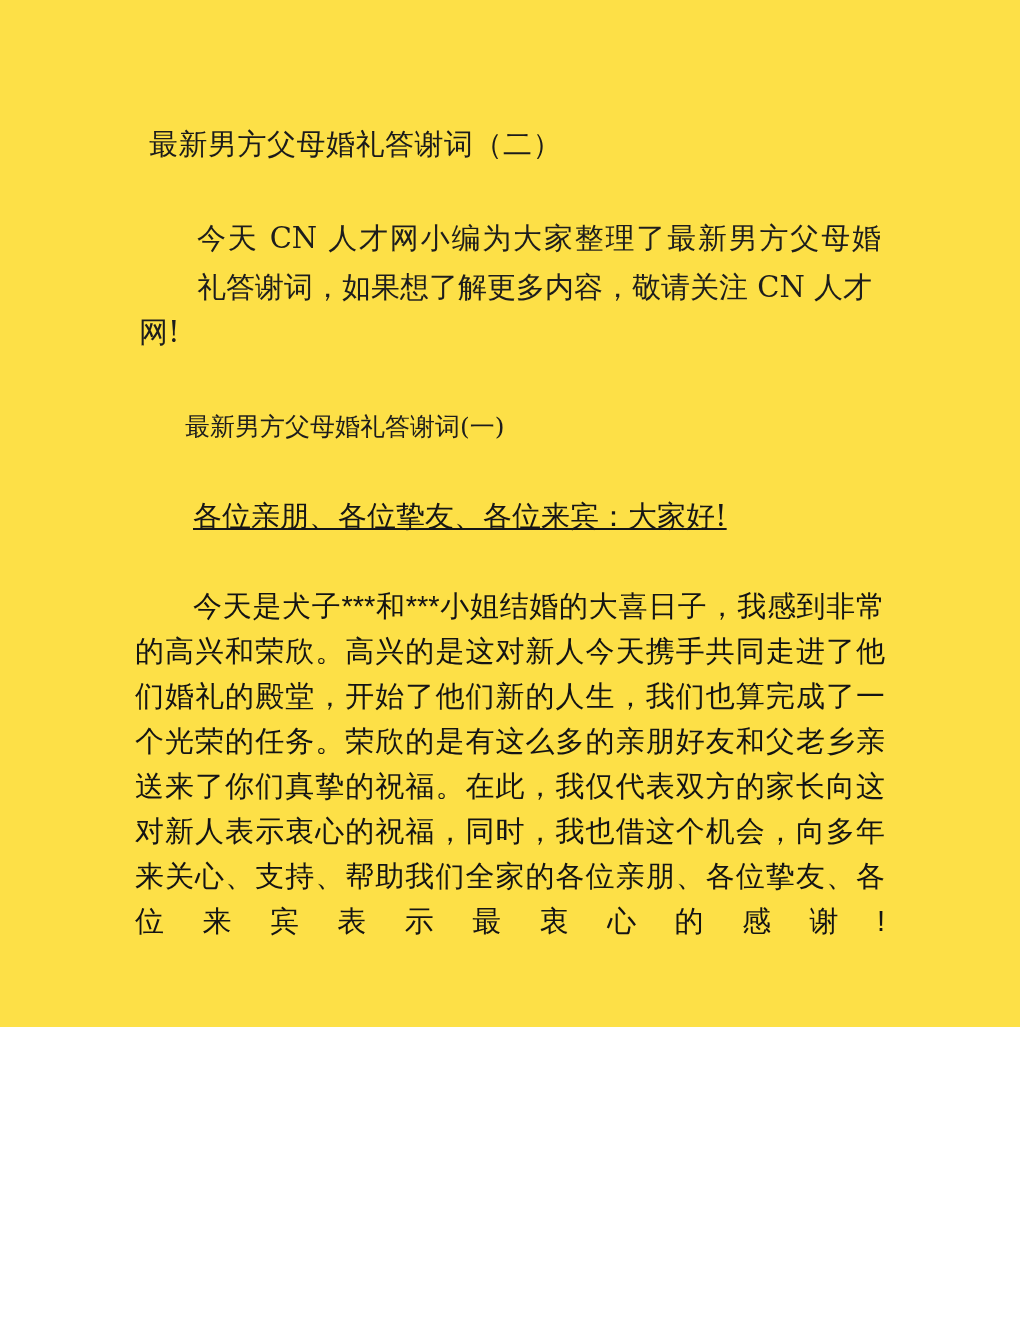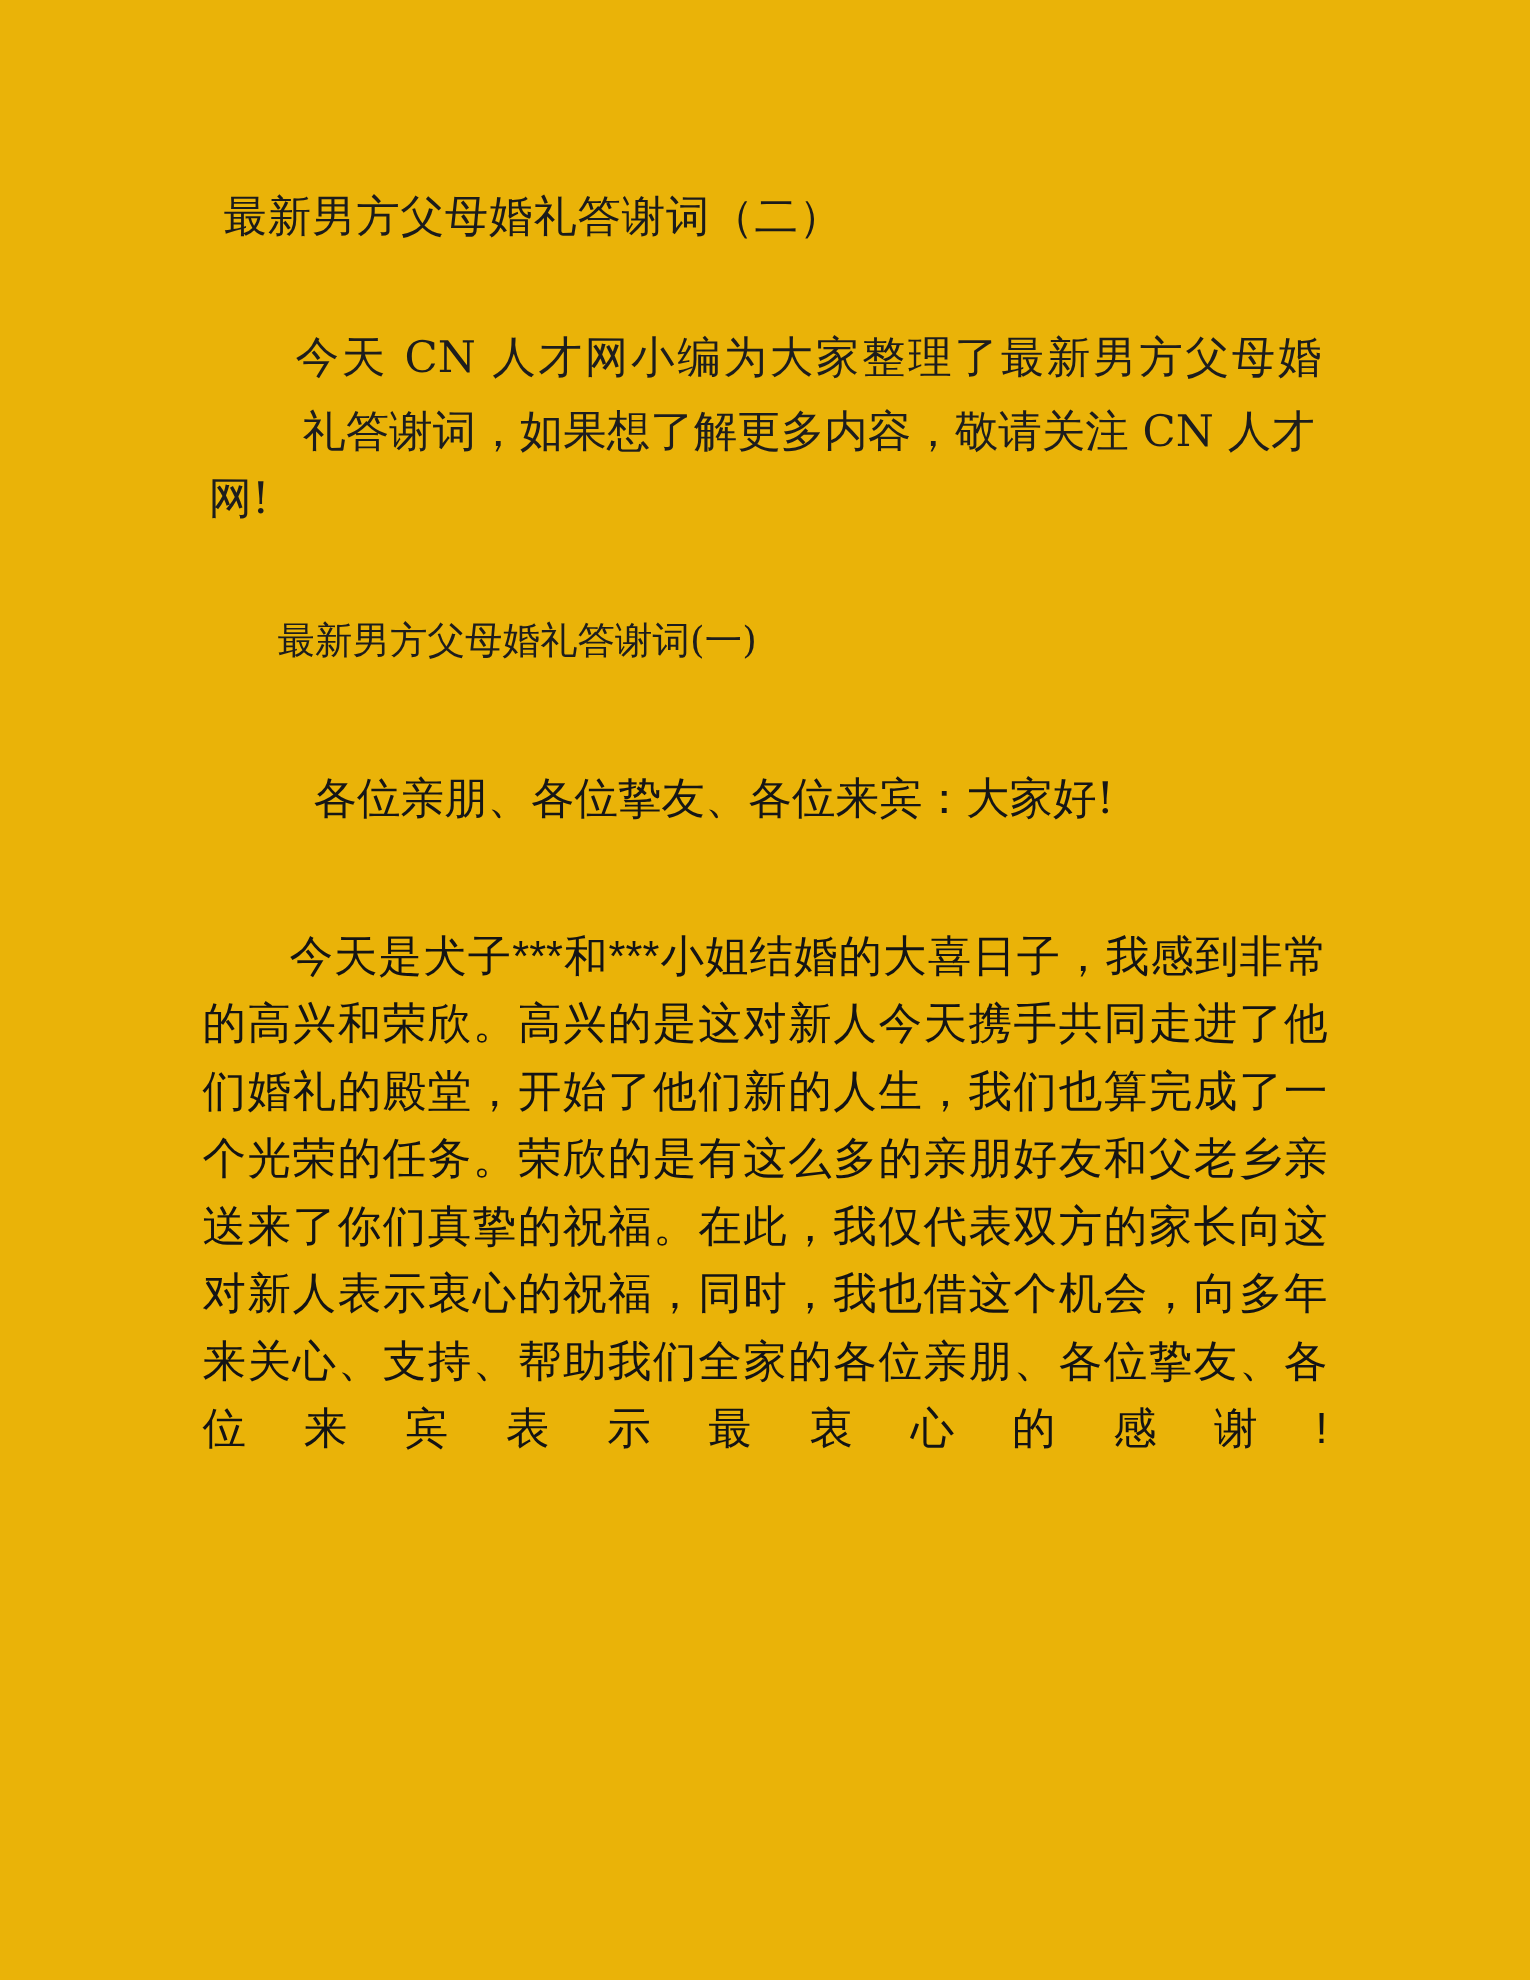--- a/index.html
+++ b/index.html
@@ -4,22 +4,22 @@
 <style>
   html, body {
     margin: 0;
     padding: 0;
     background: #ffffff;
   }
 
   .page {
     position: relative;
     width: 1020px;
-    height: 1320px;
-    background: #eab308;
+    height: 1027px;
+    background: #fde047;
     overflow: hidden;
     box-sizing: border-box;
   }
 
   
   .col {
     position: absolute;
     left: 135px;
     top: 0;
     width: 750px;
@@ -46,21 +46,21 @@
     color: #1d1d1d;
     font-weight: 400;
     text-align: justify;
     text-align-last: justify;
     text-justify: inter-character;
     margin: 4px;
     text-indent: 2em;
     letter-spacing: 0;
   }
   .intro.no-stretch {
-    text-align: center;
+    text-align: left;
     text-align-last: left;
   }
 
   
   .subhead {
     font-family: "DejaVu Serif", "Liberation Serif", serif;
     font-size: 25px;
     line-height: 45px;
     color: #1d1d1d;
     font-weight: 400;
@@ -69,23 +69,24 @@
     white-space: pre;
   }
 
   
   .salutation {
     font-family: "DejaVu Serif", "Liberation Serif", serif;
     font-size: 29px;
     line-height: 45px;
     color: #161616;
     font-weight: 400;
-    margin: 16px;
+    margin: 0;
     text-indent: 2em;
     white-space: pre;
+    text-decoration: underline;
   }
 
   
   .body-para {
     font-family: Liberation Sans, sans-serif;
     font-size: 29px;
     line-height: 45px;
     color: #141414;
     font-weight: 400;
     margin: 0;

